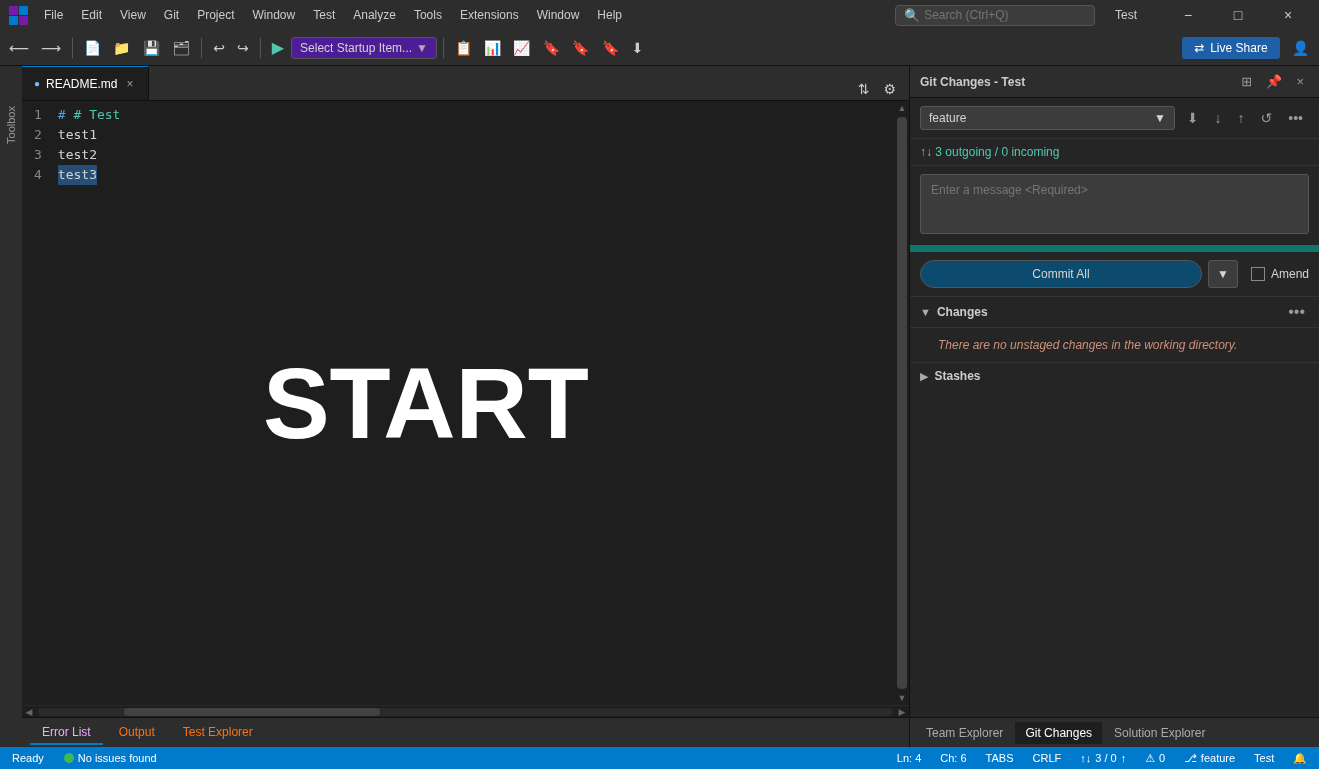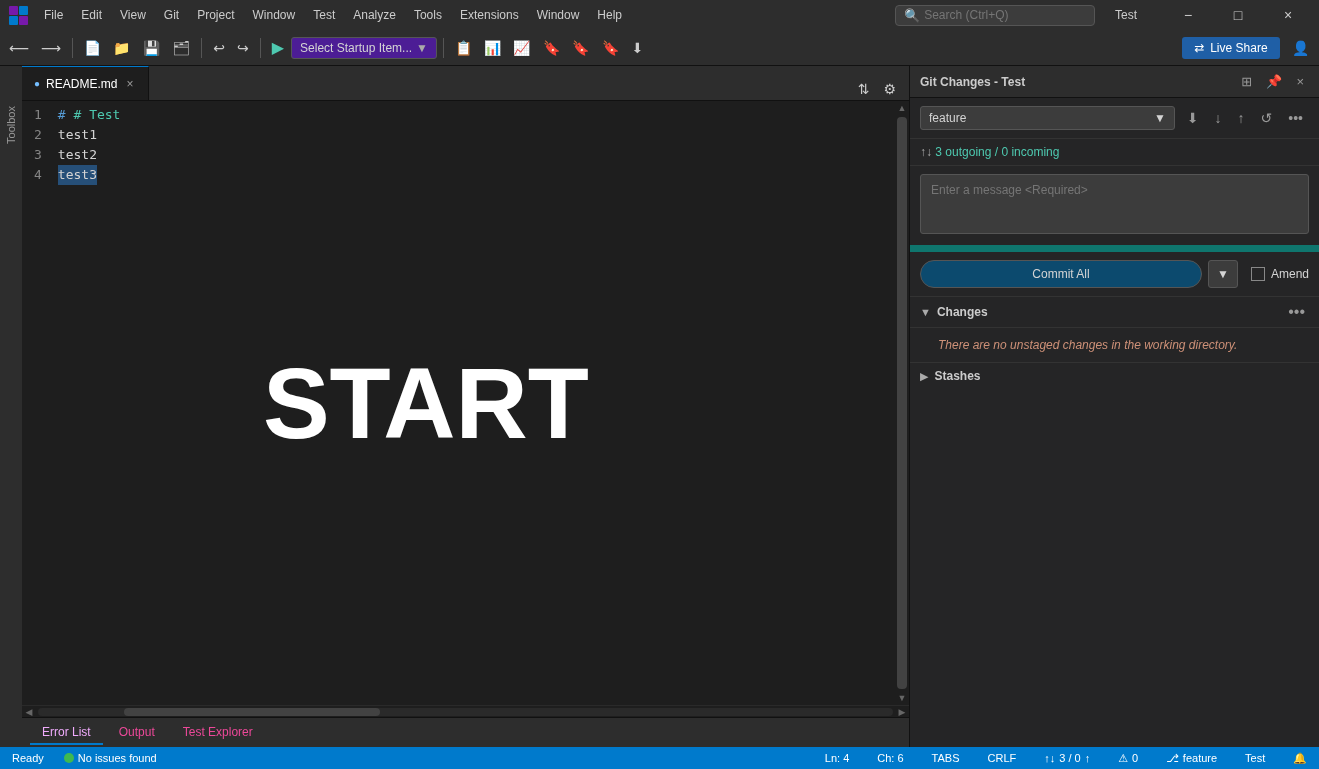--- a/index.html
+++ b/index.html
@@ -471,21 +471,21 @@
       display: flex;
       align-items: center;
       border-top: 1px solid #111;
       flex-shrink: 0;
       padding: 0 8px;
       gap: 4px;
     }
     .bottom-tab {
       padding: 4px 12px;
       font-size: 12px;
-      color: #ec4899;
+      color: #f97316;
       cursor: pointer;
       border-bottom: 2px solid transparent;
     }
     .bottom-tab.active { color: #f0abfc; border-bottom: 2px solid #007acc; }
 
     
     #right-bottom-tabs {
       background: #2d2d2d;
       height: 30px;
       display: flex;
@@ -518,21 +518,21 @@
       color: #ffffff;
       display: flex;
       align-items: center;
       gap: 4px;
       cursor: pointer;
       padding: 0 4px;
     }
     .status-sep { flex: 1; }
     .status-right {
       display: flex;
-      gap: 20px;
+      gap: 11px;
       align-items: center;
     }
     .no-issues {
       display: flex;
       align-items: center;
     }
     .green-dot {
       width: 10px;
       height: 10px;
       background: #3fb950;
@@ -789,20 +789,25 @@
       <div class="changes-empty-text">There are no unstaged changes in the working directory.</div>
 
       <div class="stashes-section">
         <div class="stashes-header">
           <span class="stashes-arrow">▶</span>
           <span class="stashes-title">Stashes</span>
         </div>
       </div>
     </div>
 
+    <div id="right-bottom-tabs">
+      <div class="right-tab">Team Explorer</div>
+      <div class="right-tab active">Git Changes</div>
+      <div class="right-tab">Solution Explorer</div>
+    </div>
   </div>
 </div>
 
 <div id="status-bar">
   <div class="status-item">Ready</div>
   <div class="status-item no-issues">
     <div class="green-dot"></div>
     <span>No issues found</span>
   </div>
   <div class="status-sep"></div>

